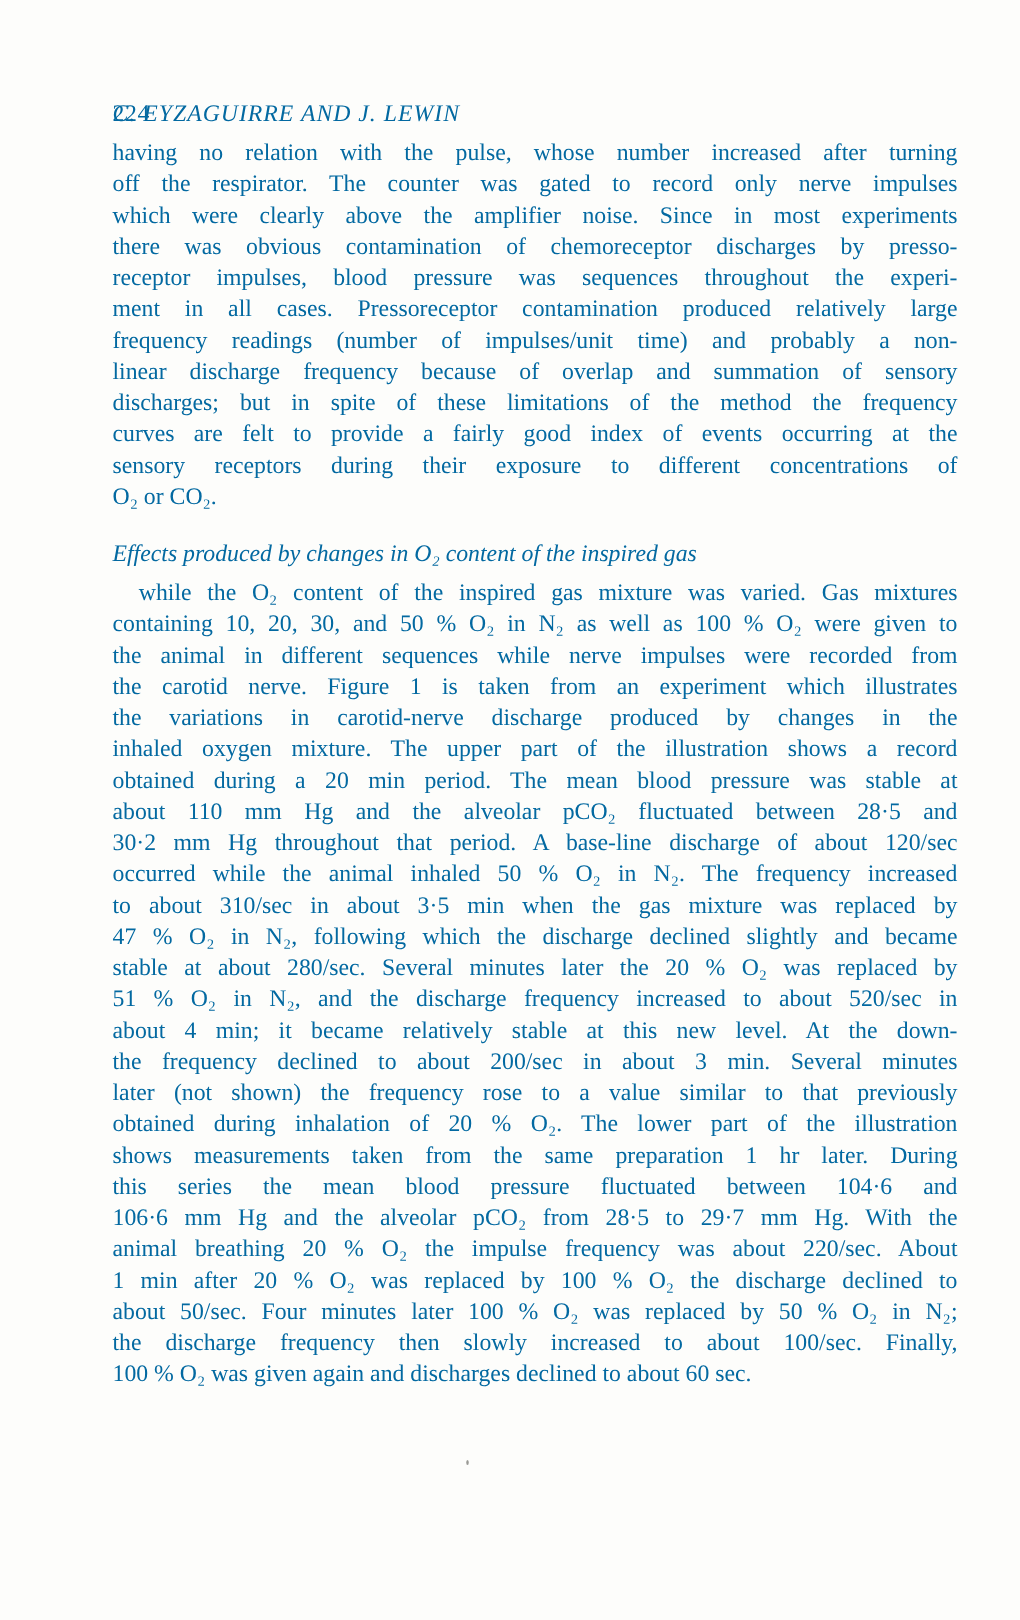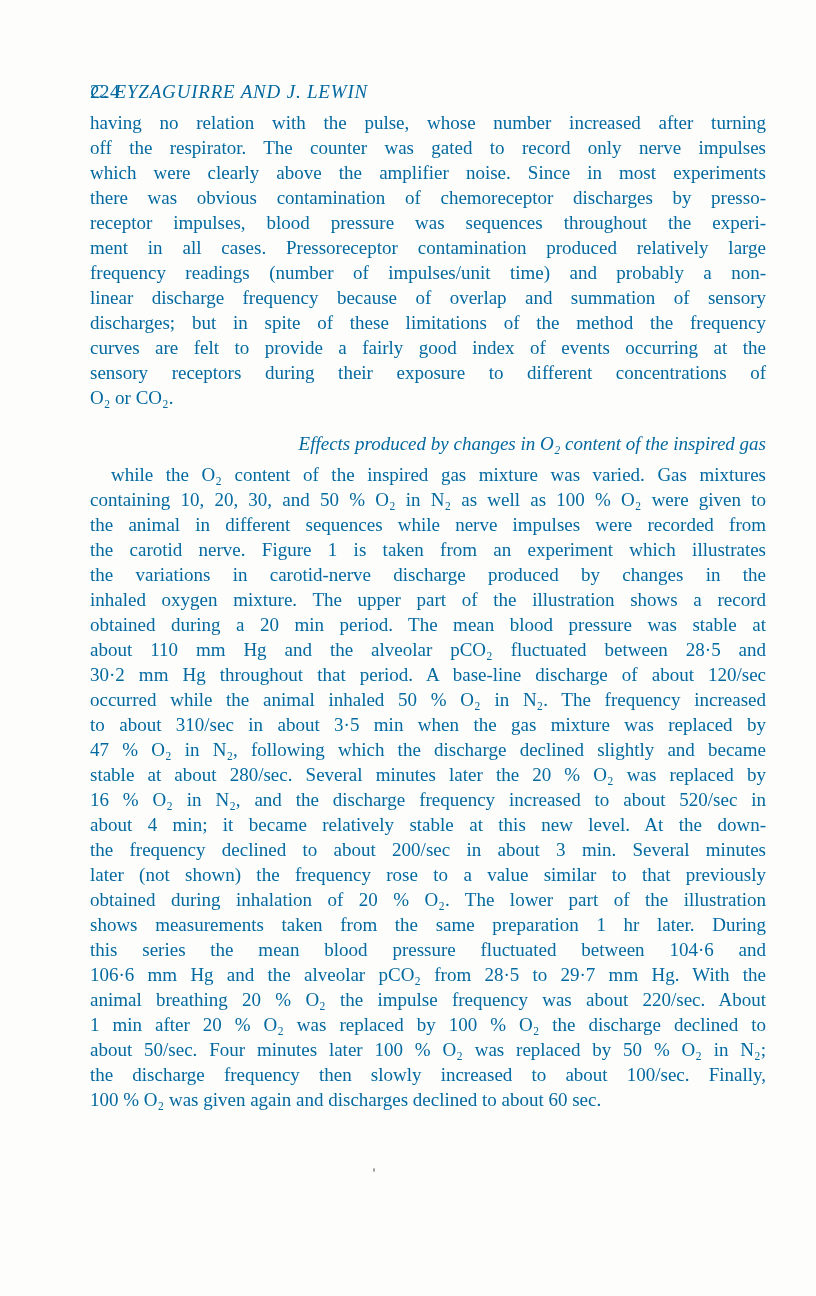--- a/index.html
+++ b/index.html
@@ -47,21 +47,21 @@
   .paragraph .line.last-line {
     -moz-text-align-last: left;
     text-align-last: left;
   }
   .paragraph.indented .line:first-child { text-indent: 21px; }
   .section-heading {
     margin: 21px 0 6px 0;
     font-size: 19px;
     font-weight: normal;
     font-style: italic;
-    text-align: right;
+    text-align: left;
     line-height: 25px;
   }
   .scan-speck {
     position: absolute;
     left: 373px; top: 1168px;
     width: 2px; height: 4px;
     background: #9a9a96;
     border-radius: 50%;
   }
 </style>
@@ -100,21 +100,21 @@
         <div class="line">the carotid nerve.  Figure 1 is taken from an experiment which illustrates</div>
         <div class="line">the variations in carotid-nerve discharge produced by changes in the</div>
         <div class="line">inhaled oxygen mixture. The upper part of the illustration shows a record</div>
         <div class="line">obtained during a 20 min period. The mean blood pressure was stable at</div>
         <div class="line">about 110 mm Hg and the alveolar pCO₂ fluctuated between 28·5 and</div>
         <div class="line">30·2 mm Hg throughout that period. A base-line discharge of about 120/sec</div>
         <div class="line">occurred while the animal inhaled 50 % O₂ in N₂. The frequency increased</div>
         <div class="line">to about 310/sec in about 3·5 min when the gas mixture was replaced by</div>
         <div class="line">47 % O₂ in N₂, following which the discharge declined slightly and became</div>
         <div class="line">stable at about 280/sec.  Several minutes later the 20 % O₂ was replaced by</div>
-        <div class="line">16 % O₂ in N₂, and the discharge frequency increased to about 520/sec in</div>
+        <div class="line">51 % O₂ in N₂, and the discharge frequency increased to about 520/sec in</div>
         <div class="line">about 4 min; it became relatively stable at this new level. At the down-</div>
         <div class="line">the frequency declined to about 200/sec in about 3 min.  Several minutes</div>
         <div class="line">later (not shown) the frequency rose to a value similar to that previously</div>
         <div class="line">obtained during inhalation of 20 % O₂. The lower part of the illustration</div>
         <div class="line">shows measurements taken from the same preparation 1 hr later.  During</div>
         <div class="line">this series the mean blood pressure fluctuated between 104·6 and</div>
         <div class="line">106·6 mm Hg and the alveolar pCO₂ from 28·5 to 29·7 mm Hg. With the</div>
         <div class="line">animal breathing 20 % O₂ the impulse frequency was about 220/sec. About</div>
         <div class="line">1 min after 20 % O₂ was replaced by 100 % O₂ the discharge declined to</div>
         <div class="line">about 50/sec.  Four minutes later 100 % O₂ was replaced by 50 % O₂ in N₂;</div>

